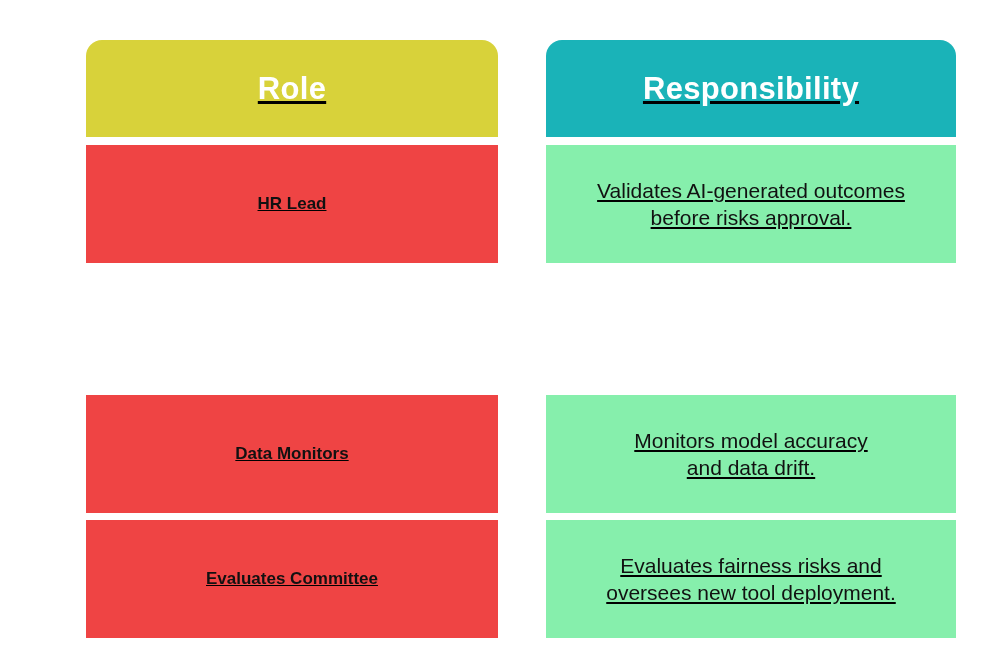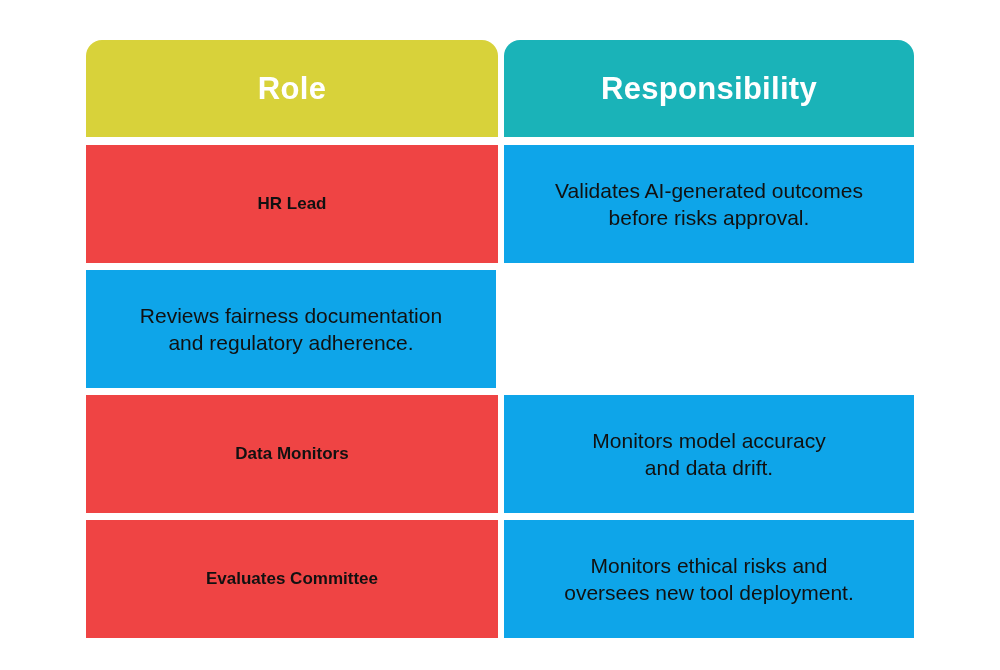--- a/index.html
+++ b/index.html
@@ -12,20 +12,21 @@
     height: 670px;
     font-family: "Liberation Sans", sans-serif;
     overflow: hidden;
   }
   .table-wrap {
     position: absolute;
     left: 86px;
     top: 40px;
     width: 699px;
     height: 588px;
+    text-decoration: underline;
   }
   .row {
     display: flex;
     gap: 6px;
     margin-bottom: 6px;
   }
   .cell {
     box-sizing: border-box;
     display: flex;
     align-items: center;
@@ -33,20 +34,21 @@
     text-align: center;
     padding: 8px 16px;
   }
   .col-role {
     width: 412px;
     flex: 0 0 412px;
   }
   .col-resp {
     width: 410px;
     flex: 0 0 410px;
+    margin-left: 42px;
   }
   
   .header-row {
     height: 97px;
     margin-bottom: 8px;
   }
   .header-cell {
     height: 97px;
     border-radius: 16px 16px 0 0;
     color: #ffffff;
@@ -67,21 +69,21 @@
   }
   .cell-role {
     height: 118px;
     background: #ef4444;
     color: #111111;
     font-size: 17px;
     font-weight: bold;
   }
   .cell-resp {
     height: 118px;
-    background: #0ea5e9;
+    background: #86efac;
     color: #111111;
     font-size: 21px;
     font-weight: normal;
     line-height: 1.3;
   }
   .cell-resp span {
     display: block;
   }
 </style>
 </head>
@@ -98,41 +100,35 @@
     <div class="cell col-role cell-role">HR Lead</div>
     <div class="cell col-resp cell-resp">
       <div>
         <span>Validates AI-generated outcomes</span>
         <span>before risks approval.</span>
       </div>
     </div>
   </div>
 
   <div class="row body-row">
-    <div class="cell col-resp cell-resp">
-      <div>
-        <span>Reviews fairness documentation</span>
-        <span>and regulatory adherence.</span>
-      </div>
-    </div>
   </div>
 
   <div class="row body-row">
     <div class="cell col-role cell-role">Data Monitors</div>
     <div class="cell col-resp cell-resp">
       <div>
         <span>Monitors model accuracy</span>
         <span>and data drift.</span>
       </div>
     </div>
   </div>
 
   <div class="row body-row">
     <div class="cell col-role cell-role">Evaluates Committee</div>
     <div class="cell col-resp cell-resp">
       <div>
-        <span>Monitors ethical risks and</span>
+        <span>Evaluates fairness risks and</span>
         <span>oversees new tool deployment.</span>
       </div>
     </div>
   </div>
 
 </div>
 
 </body></html>

